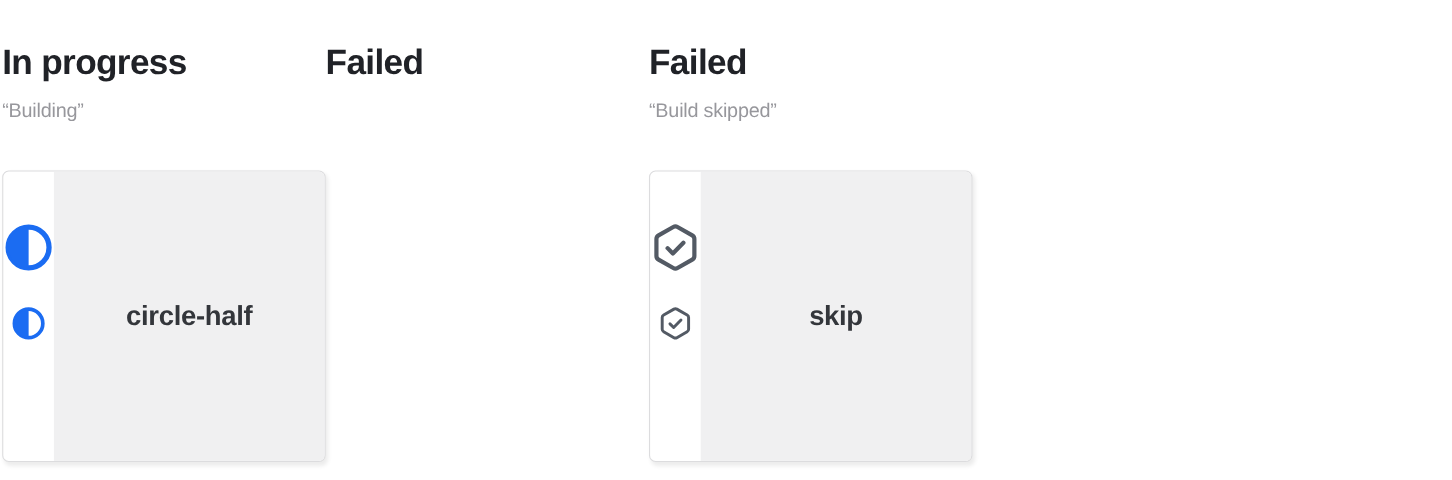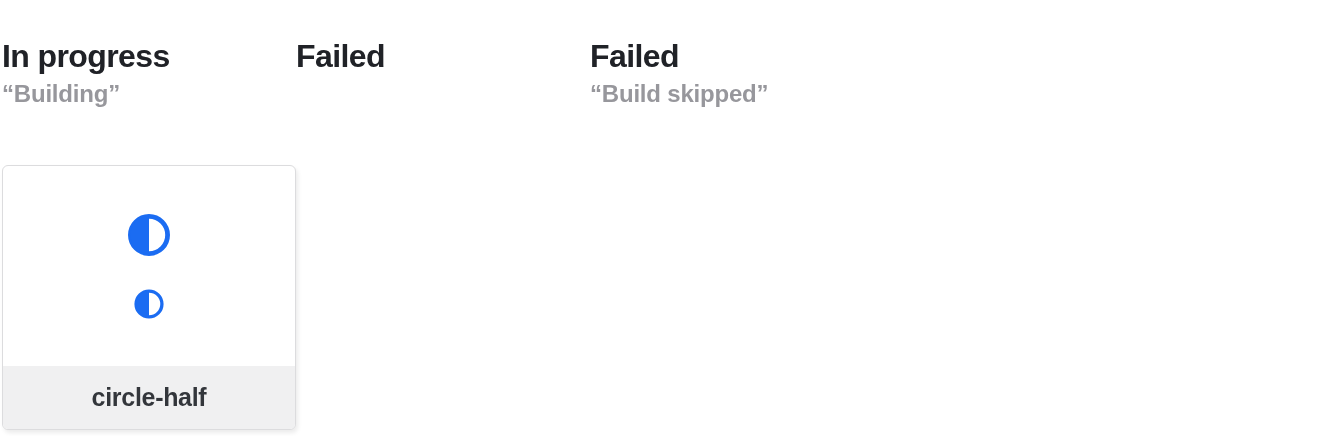--- a/index.html
+++ b/index.html
@@ -20,37 +20,37 @@
   .col { display: flex; flex-direction: column; }
   .title {
     font-size: 32px;
     font-weight: 800;
     color: #202227;
     letter-spacing: -0.6px;
     line-height: 1.15;
     white-space: nowrap;
   }
   .subtitle {
-    margin-top: 5px;
-    font-size: 24px;
-    font-weight: 700;
+    margin-top: 15px;
+    font-size: 18px;
+    font-weight: 400;
     color: #97979c;
     letter-spacing: -0.2px;
     line-height: 1.15;
     white-space: nowrap;
   }
   .card {
-    margin-top: 58px;
+    margin-top: 45px;
     height: 265px;
     background: #ffffff;
     border: 1px solid #dcdcde;
     border-radius: 6px;
     box-shadow: 2px 3px 4px rgba(0,0,0,0.08);
     display: flex;
-    flex-direction: column;
+    flex-direction: row;
     overflow: hidden;
     text-align: right;
   }
   .icon-area {
     height: 200px;
     display: flex;
     flex-direction: column;
     align-items: center;
     justify-content: center;
     gap: 30px;
@@ -97,15 +97,30 @@
   </div>
 
 
   <div class="col">
     <div class="title">Failed</div>
   </div>
 
   <div class="col">
     <div class="title">Failed</div>
     <div class="subtitle">“Build skipped”</div>
+    <div class="card">
+      <div class="icon-area">
+        <svg class="icon-lg" viewBox="0 0 24 24" fill="none">
+          <path d="M21 16V8a2 2 0 0 0-1-1.73l-7-4a2 2 0 0 0-2 0l-7 4A2 2 0 0 0 3 8v8a2 2 0 0 0 1 1.73l7 4a2 2 0 0 0 2 0l7-4A2 2 0 0 0 21 16z" stroke-width="2" stroke-linejoin="round" stroke="#535a64"></path>
+          <polyline points="8.3 12.3 10.8 14.8 15.8 9.7" stroke-width="2" stroke-linecap="round" stroke-linejoin="round" stroke="#535a64"></polyline>
+        </svg>
+        <svg class="icon-sm" viewBox="0 0 24 24" fill="none">
+          <path d="M21 16V8a2 2 0 0 0-1-1.73l-7-4a2 2 0 0 0-2 0l-7 4A2 2 0 0 0 3 8v8a2 2 0 0 0 1 1.73l7 4a2 2 0 0 0 2 0l7-4A2 2 0 0 0 21 16z" stroke-width="2" stroke-linejoin="round" stroke="#535a64"></path>
+          <polyline points="8.3 12.3 10.8 14.8 15.8 9.7" stroke-width="2" stroke-linecap="round" stroke-linejoin="round" stroke="#535a64"></polyline>
+        </svg>
+      </div>
+      <div class="card-footer">
+        <span class="footer-label">skip</span>
+      </div>
+    </div>
   </div>
 
 </div>
 
 </body></html>

